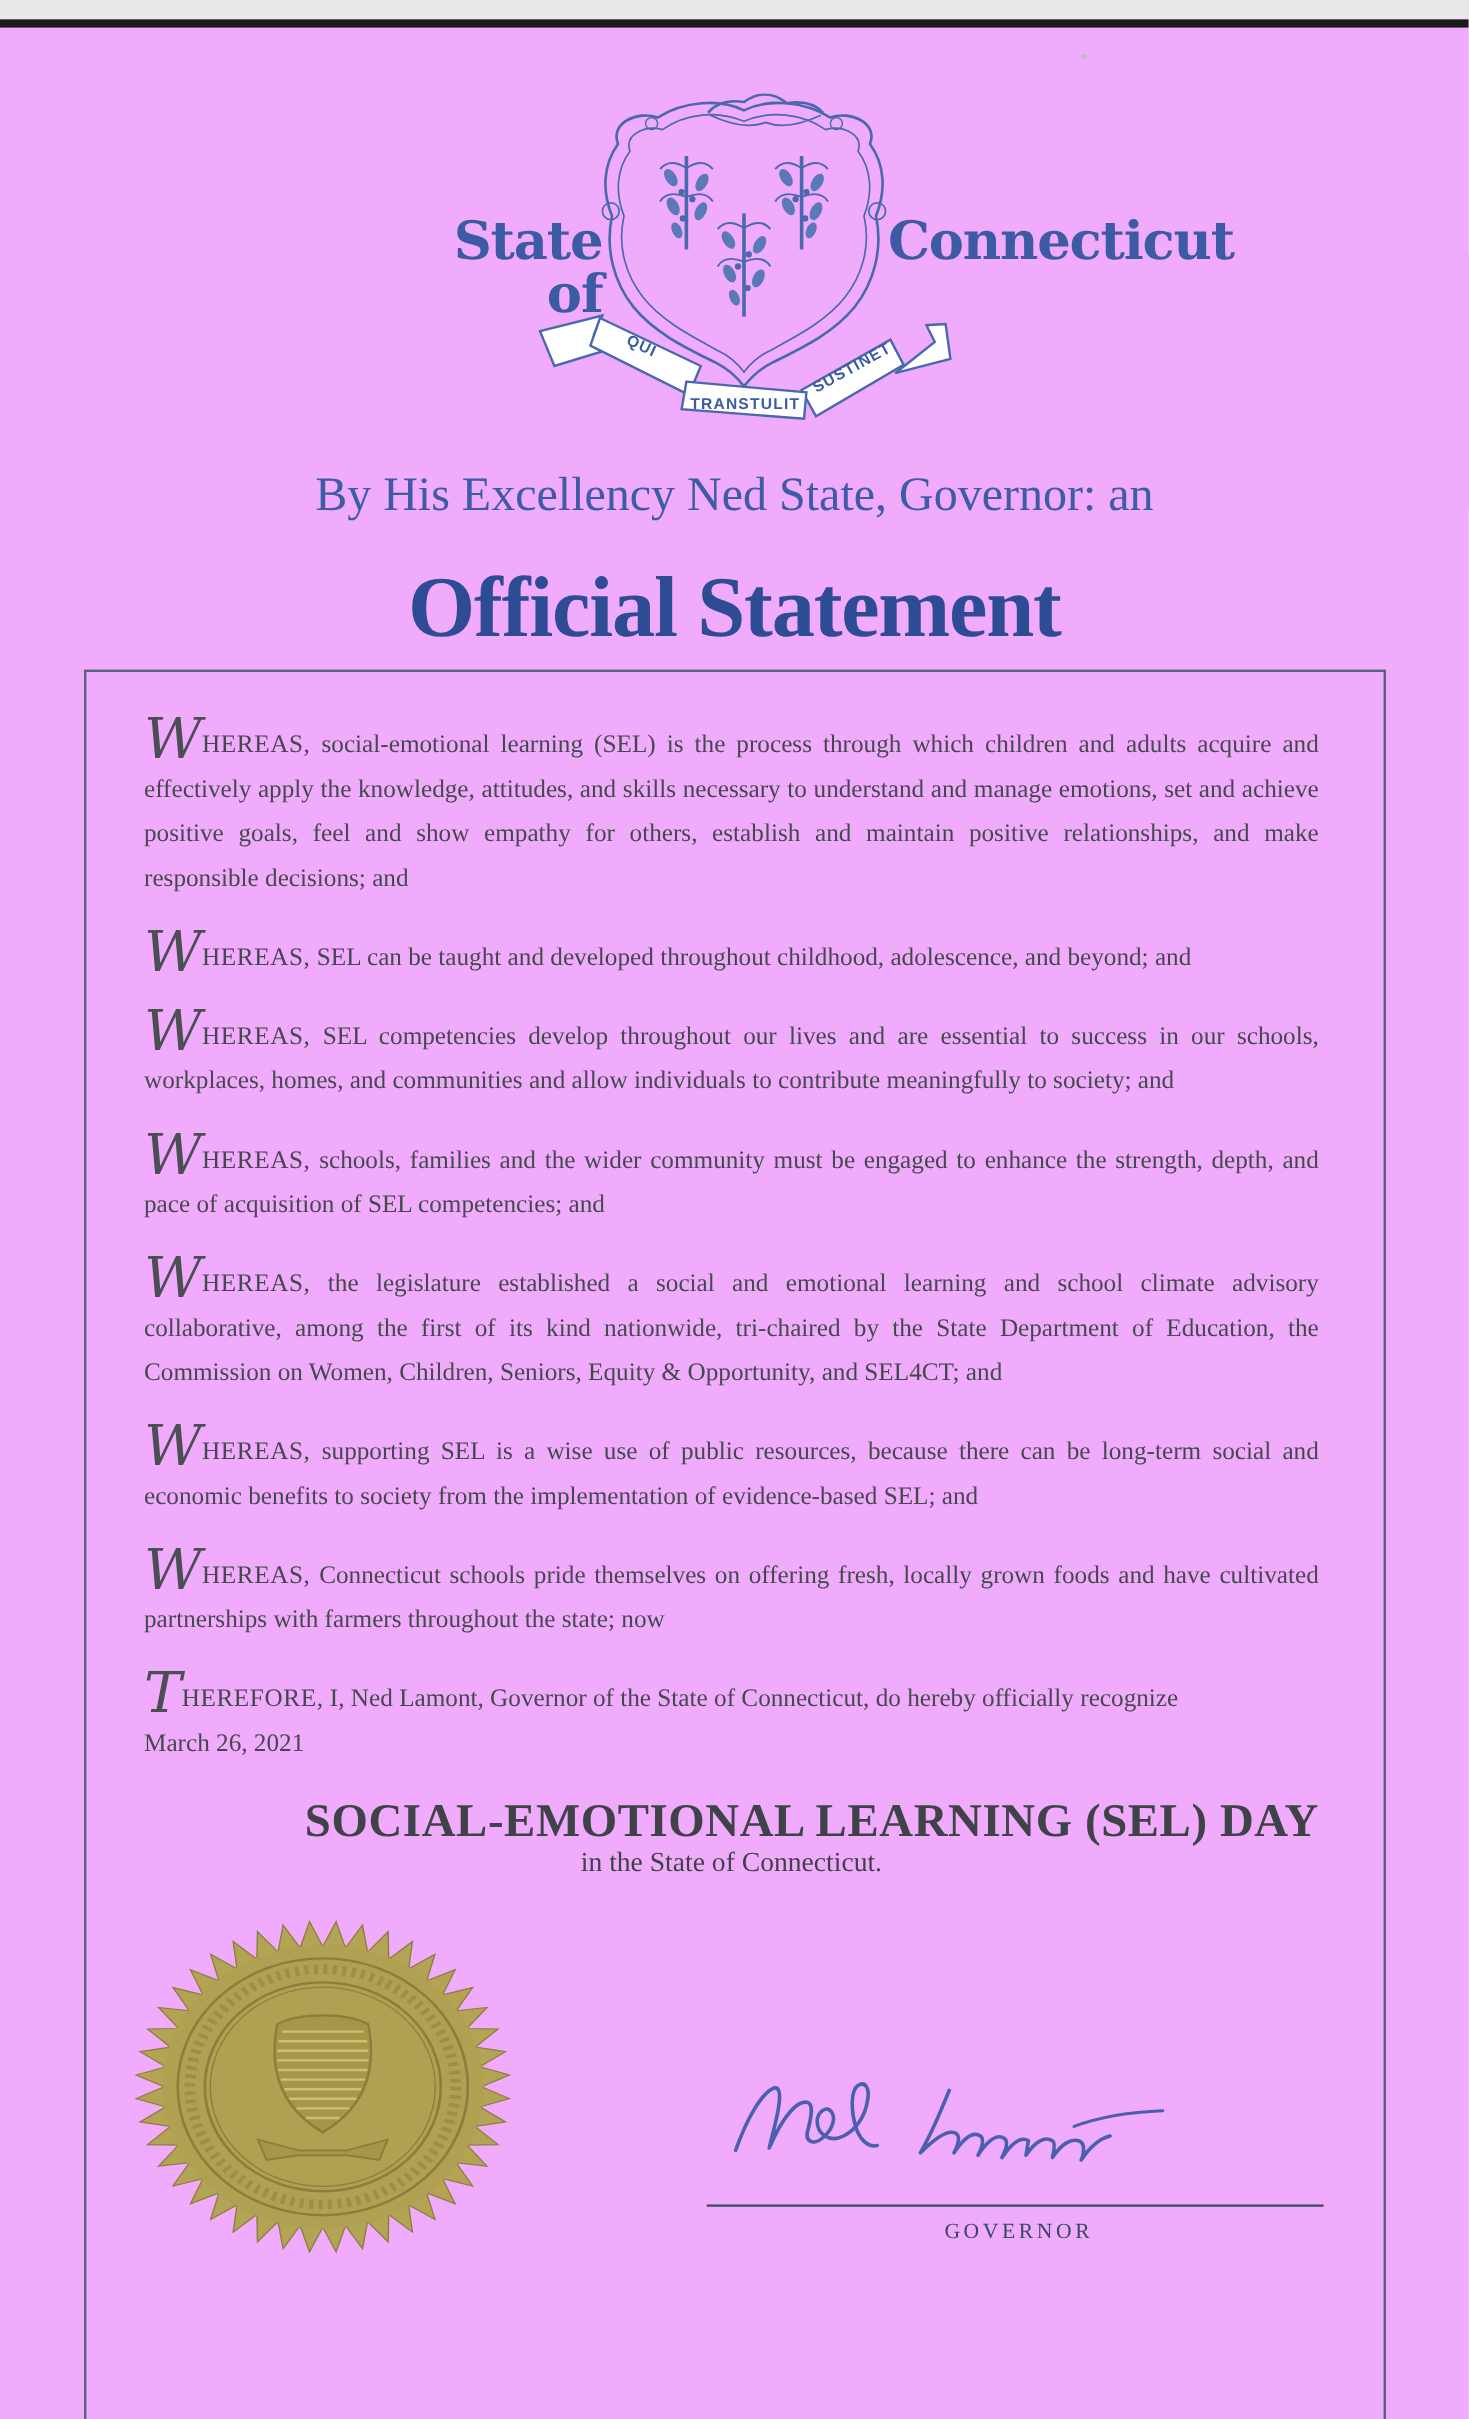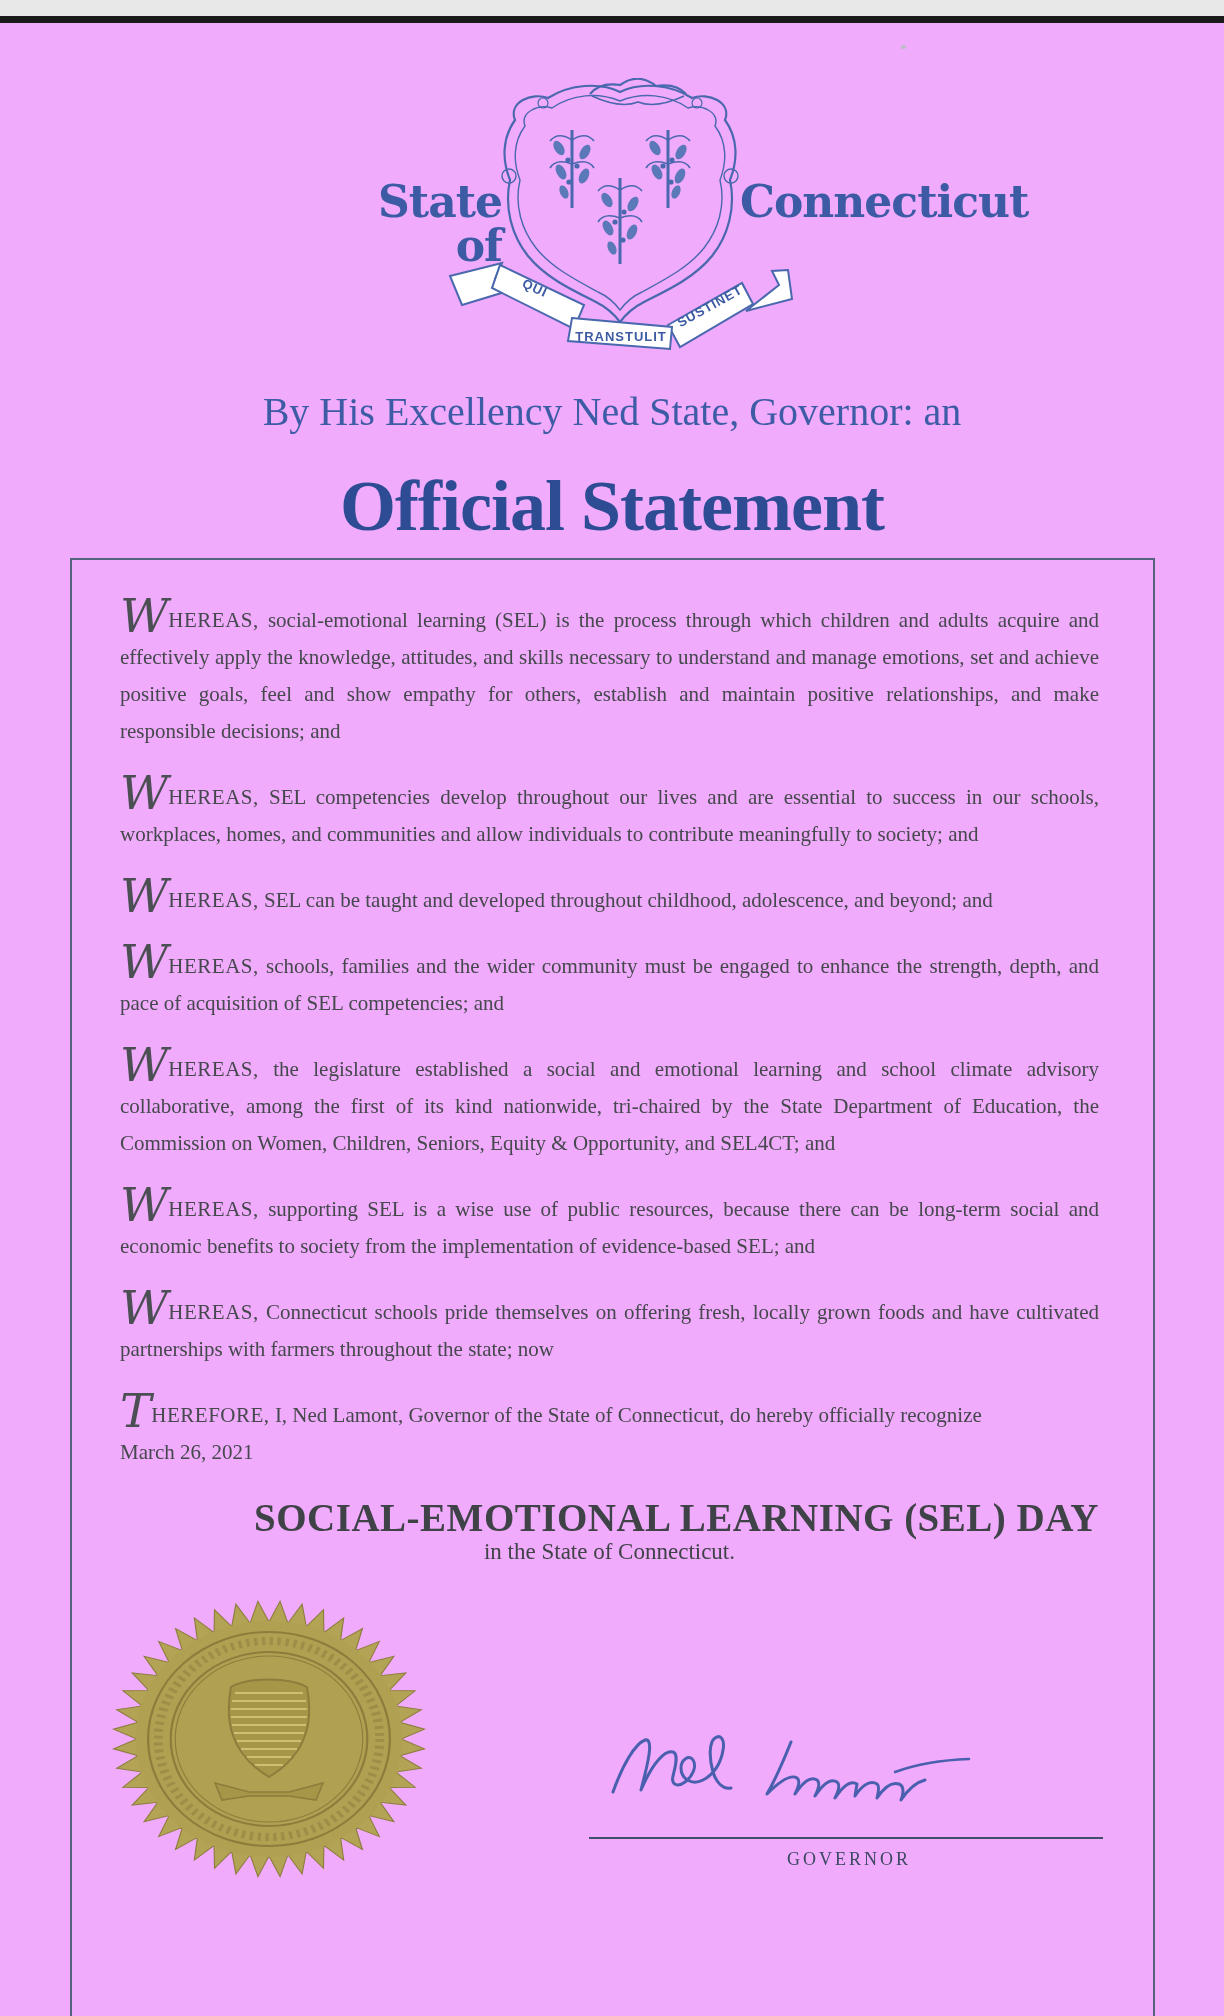--- a/index.html
+++ b/index.html
@@ -144,22 +144,22 @@
     <text class="motto-text" text-anchor="middle" x="181" y="263">TRANSTULIT</text>
     <text class="motto-text" text-anchor="middle" x="272" y="232" transform="rotate(-29 272 232)">SUSTINET</text>
   </svg>
 
   <div class="byline">By His Excellency Ned State, Governor: an</div>
   <div class="doc-title">Official Statement</div>
 
   <div class="content-box">
     <div>
         <p class="doc-para"><span class="initial">W</span><span class="lead">HEREAS,</span> social-emotional learning (SEL) is the process through which children and adults acquire and effectively apply the knowledge, attitudes, and skills necessary to understand and manage emotions, set and achieve positive goals, feel and show empathy for others, establish and maintain positive relationships, and make responsible decisions; and</p>
+        <p class="doc-para"><span class="initial">W</span><span class="lead">HEREAS,</span> SEL can be taught and developed throughout childhood, adolescence, and beyond; and</p>
         <p class="doc-para"><span class="initial">W</span><span class="lead">HEREAS,</span> SEL competencies develop throughout our lives and are essential to success in our schools, workplaces, homes, and communities and allow individuals to contribute meaningfully to society; and</p>
-        <p class="doc-para"><span class="initial">W</span><span class="lead">HEREAS,</span> SEL can be taught and developed throughout childhood, adolescence, and beyond; and</p>
         <p class="doc-para"><span class="initial">W</span><span class="lead">HEREAS,</span> schools, families and the wider community must be engaged to enhance the strength, depth, and pace of acquisition of SEL competencies; and</p>
         <p class="doc-para"><span class="initial">W</span><span class="lead">HEREAS,</span> the legislature established a social and emotional learning and school climate advisory collaborative, among the first of its kind nationwide, tri-chaired by the State Department of Education, the Commission on Women, Children, Seniors, Equity &amp; Opportunity, and SEL4CT; and</p>
         <p class="doc-para"><span class="initial">W</span><span class="lead">HEREAS,</span> supporting SEL is a wise use of public resources, because there can be long-term social and economic benefits to society from the implementation of evidence-based SEL; and</p>
         <p class="doc-para"><span class="initial">W</span><span class="lead">HEREAS,</span> Connecticut schools pride themselves on offering fresh, locally grown foods and have cultivated partnerships with farmers throughout the state; now</p>
         <p class="doc-para"><span class="initial">T</span><span class="lead">HEREFORE,</span> I, Ned Lamont, Governor of the State of Connecticut, do hereby officially recognize<span class="date-line">March 26, 2021</span></p>
       </div>
     <div class="day-title">SOCIAL-EMOTIONAL LEARNING (SEL) DAY</div>
     <div class="day-subtitle">in the State of Connecticut.</div>
   </div>
 

